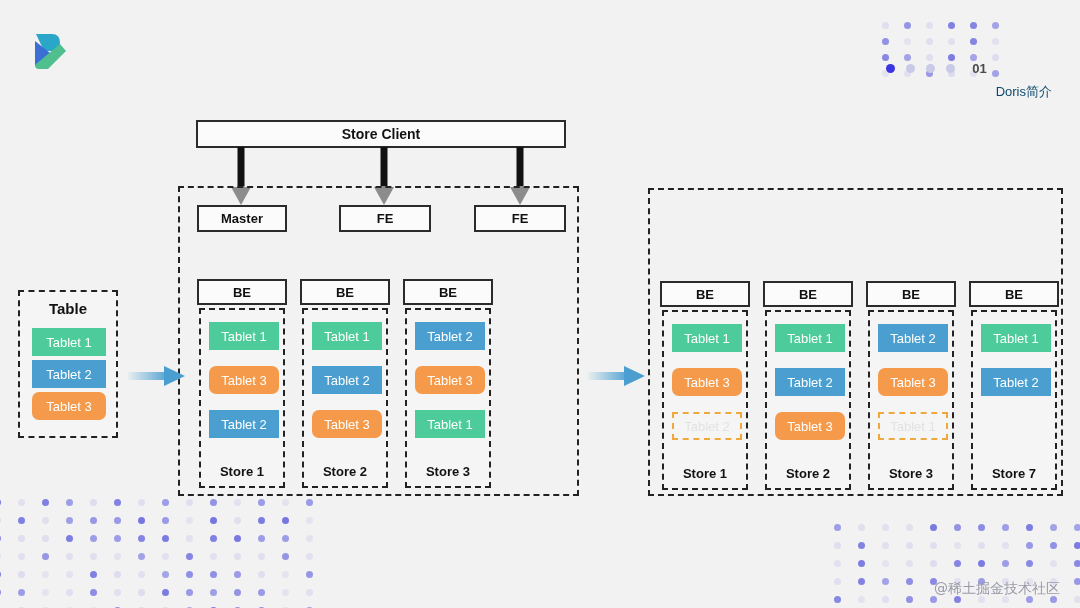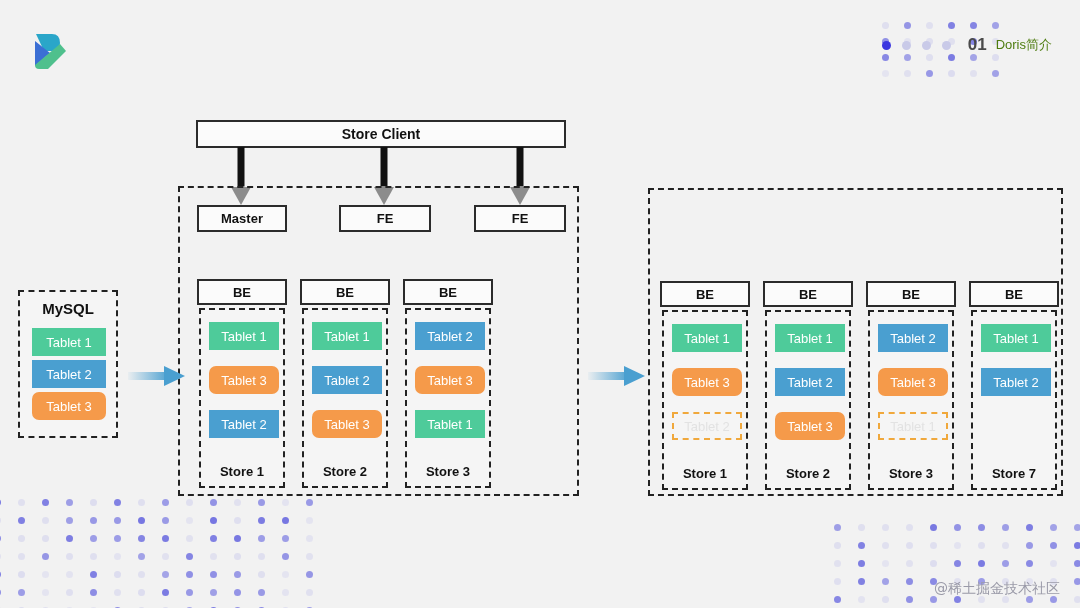--- a/index.html
+++ b/index.html
@@ -81,24 +81,24 @@
     gap: 9px;
     z-index: 6;
   }
   .prog-dots { display: flex; align-items: center; gap: 11px; }
   .prog-dot {
     width: 9px; height: 9px; border-radius: 50%;
     background: #c9cae8;
   }
   .prog-dot.active { background: #3b36e0; }
   .sec-num {
-    font-size: 17px; color: #4a4a4a; font-weight: 600;
+    font-size: 13px; color: #4a4a4a; font-weight: 600;
     margin-left: 8px;
   }
-  .sec-name { font-size: 13px; color: #4d7c0f; }
+  .sec-name { font-size: 13px; color: #0c4a6e; margin-top: 48px; }
 
   
   .diagram { position: absolute; inset: 0; z-index: 3; }
 
   .box {
     position: absolute;
     border: 2px solid #2b2b2b;
     background: #fbfbfb;
     display: flex;
     align-items: center;
@@ -465,21 +465,21 @@
         </div>
         <div class="box node-box" style="left: 969px; top: 281px; width: 90px; height: 26px;">BE</div>
         <div class="store" style="left: 971px; top: 310px; width: 86px; height: 180px;">
           <div class="tablet green" style="left: 8px; width: 70px; top: 12px;">Tablet 1</div>
           <div class="tablet blue" style="left: 8px; width: 70px; top: 56px;">Tablet 2</div>
           <div class="store-label">Store 7</div>
         </div>
       </div>
 
     <div class="table-panel" style="left:18px; top:290px; width:100px; height:148px;">
-      <div class="table-panel-title">MySQL</div>
+      <div class="table-panel-title">Table</div>
       <div id="table-tablets">
           <div class="tablet green" style="left: 12px; width: 74px; top: 36px;">Tablet 1</div>
           <div class="tablet blue" style="left: 12px; width: 74px; top: 68px;">Tablet 2</div>
           <div class="tablet orange" style="left: 12px; width: 74px; top: 100px;">Tablet 3</div>
         </div>
     </div>
 
     <svg class="flow-arrow" style="left:128px; top:362px;" width="60" height="28">
       <defs>
         <linearGradient id="fg1" x1="0" y1="0" x2="1" y2="0">

